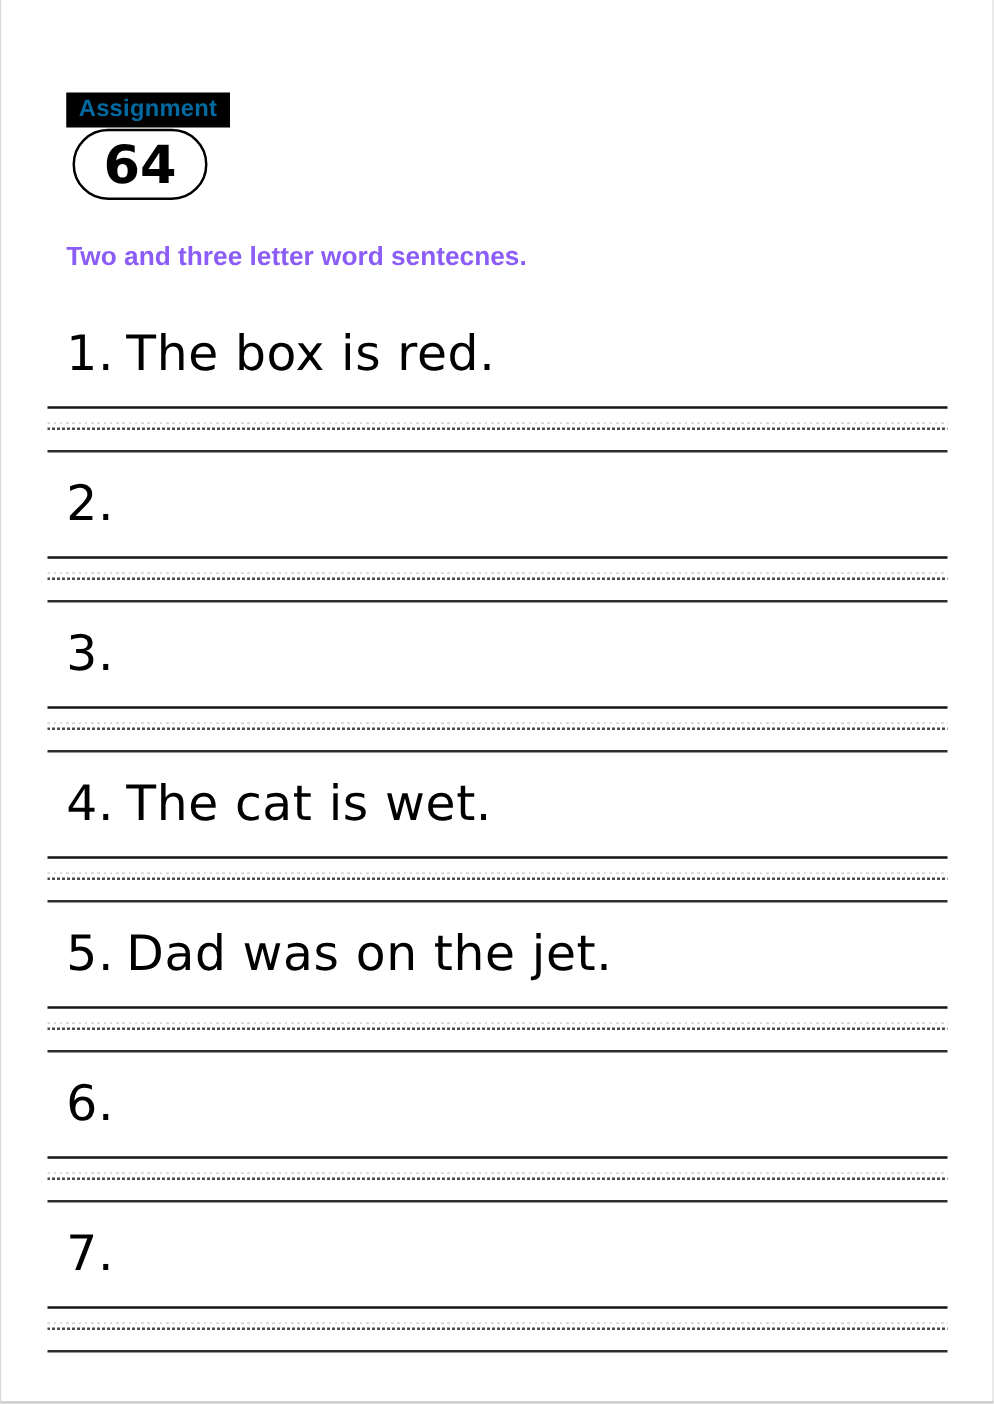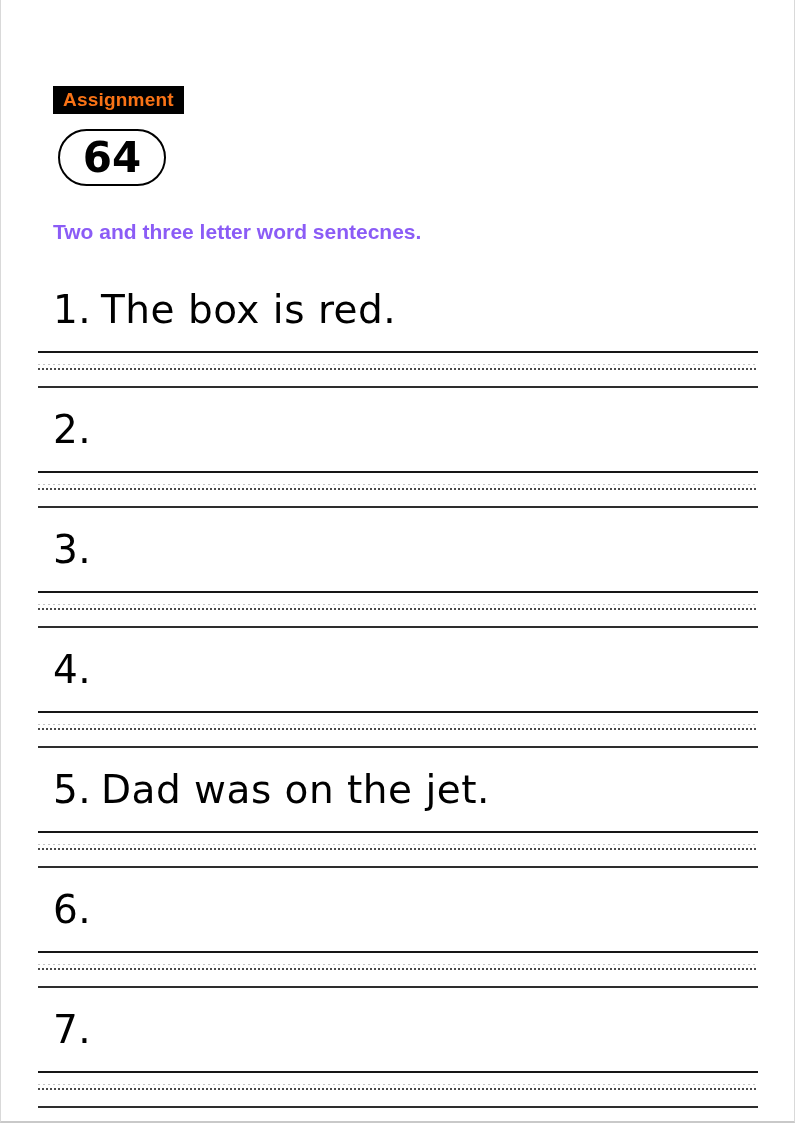--- a/index.html
+++ b/index.html
@@ -18,34 +18,33 @@
     border-right: 1px solid #d9d9d9;
     border-bottom: 2px solid #c9c9c9;
     overflow: hidden;
   }
   .header {
     margin: 74px 0 0 52px;
   }
   .assignment-label {
     display: inline-block;
     background: #000000;
-    color: #f97316;
+    color: #0369a1;
     font-family: "Liberation Sans", sans-serif;
     font-weight: 700;
     font-size: 19px;
     line-height: 1;
     padding: 4px 10px 5px 10px;
     letter-spacing: 0.2px;
-    margin-top: 12px;
   }
   .assignment-number-badge {
     width: 104px;
     height: 53px;
     margin-left: 5px;
-    margin-top: 15px;
+    margin-top: 1px;
     border: 2.5px solid #000000;
     border-radius: 30px;
     background: #ffffff;
     display: flex;
     align-items: center;
     justify-content: center;
   }
   .assignment-number-badge span {
     font-family: "DejaVu Sans", sans-serif;
     font-weight: 700;
@@ -143,20 +142,21 @@
           <span class="num">3.</span>
         </div>
         <div class="practice-lines">
           <div class="midline faint"></div>
           <div class="midline"></div>
         </div>
       </div>
       <div class="unit">
         <div class="sentence">
           <span class="num">4.</span>
+          <span class="text">The cat is wet.</span>
         </div>
         <div class="practice-lines">
           <div class="midline faint"></div>
           <div class="midline"></div>
         </div>
       </div>
       <div class="unit">
         <div class="sentence">
           <span class="num">5.</span>
           <span class="text">Dad was on the jet.</span>

